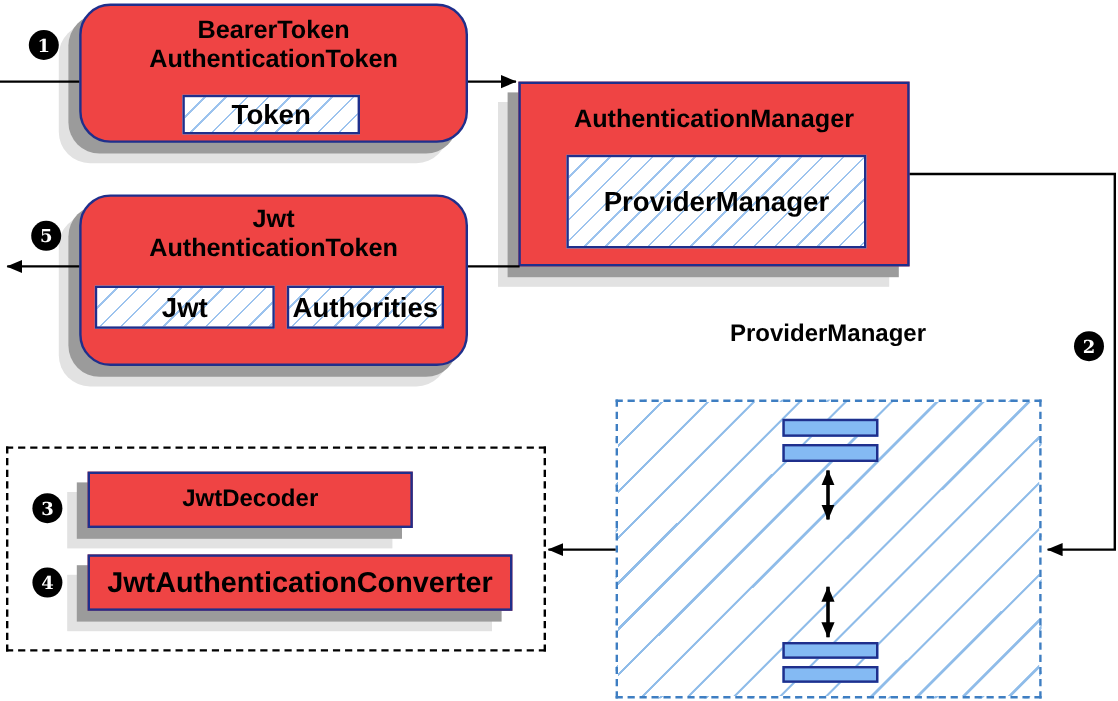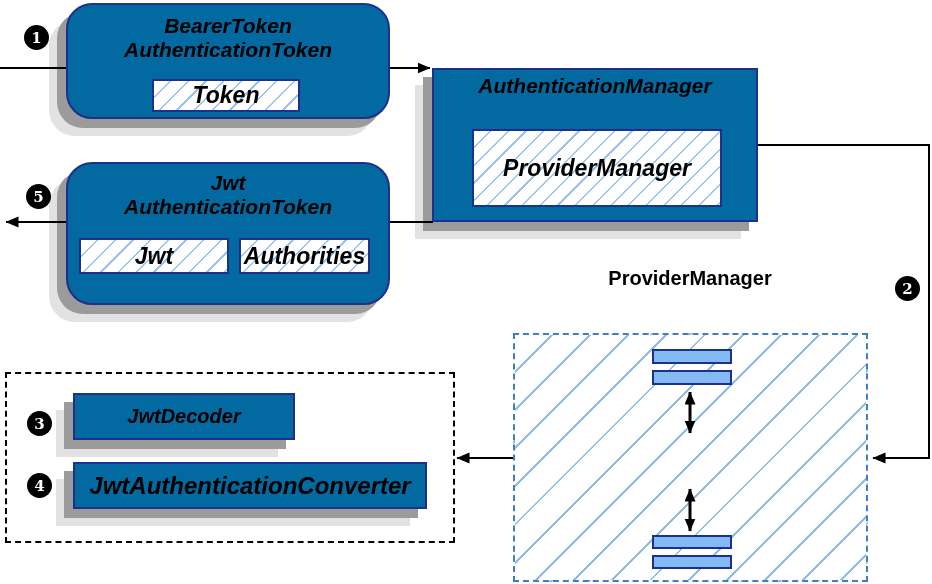--- a/index.html
+++ b/index.html
@@ -12,23 +12,22 @@
   .group-blue{
     border:2px dashed #3e7ec2;
     background-color:#ffffff;
     background-image:repeating-linear-gradient(135deg, rgba(0,0,0,0) 0px, rgba(0,0,0,0) 25px, #8fbce9 25px, #8fbce9 27px);
   }
   .group-black{border:2px dashed #000000;background:transparent;}
   .group-label{position:absolute;z-index:1;text-align:center;font-size:20px;line-height:25px;}
   
   .box{
     position:absolute;box-sizing:border-box;z-index:2;
-    background:#0369a1;border:2px solid #1f2f8c;
+    background:#ef4444;border:2px solid #1f2f8c;
     box-shadow:-9px 9px 0 0 #9b9b9b, -17px 17px 0 0 #e2e2e2;
-    font-style:italic;
   }
   .rounded{border-radius:26px;}
   .box-title{text-align:center;font-size:21px;line-height:24px;}
   .flex-center{display:flex;align-items:center;justify-content:center;}
   
   .inner{
     position:absolute;box-sizing:border-box;
     background-color:#ffffff;
     background-image:repeating-linear-gradient(135deg, rgba(0,0,0,0) 0px, rgba(0,0,0,0) 11px, #9cc3ee 11px, #9cc3ee 12.5px);
     border:2px solid #1f2f8c;
@@ -61,41 +60,41 @@
 
   <div class="box rounded" style="left:66px;top:3px;width:324px;height:116px;">
     <div class="box-title" style="padding-top:9px;">
       <div>BearerToken</div>
       <div>AuthenticationToken</div>
     </div>
     <div class="inner" style="left:84px;top:74px;width:148px;height:33px;">Token</div>
   </div>
 
   <div class="box" style="left:432px;top:68px;width:326px;height:154px;">
-    <div class="box-title" style="padding-top:4px;">AuthenticationManager</div>
+    <div class="box-title" style="padding-top:18px;">AuthenticationManager</div>
     <div class="inner" style="left:38px;top:59px;width:250px;height:78px;">ProviderManager</div>
   </div>
 
   <div class="box rounded" style="left:66px;top:162px;width:324px;height:143px;">
     <div class="box-title" style="padding-top:7px;">
       <div>Jwt</div>
       <div>AuthenticationToken</div>
     </div>
     <div class="inner" style="left:11px;top:74px;width:150px;height:36px;">Jwt</div>
     <div class="inner" style="left:171px;top:74px;width:131px;height:36px;">Authorities</div>
   </div>
 
   <div class="bar" style="left:652px;top:349px;width:80px;height:15px;"></div>
   <div class="bar" style="left:652px;top:370px;width:80px;height:15px;"></div>
 
 
   <div class="bar" style="left:652px;top:535px;width:80px;height:14px;"></div>
   <div class="bar" style="left:652px;top:555px;width:80px;height:14px;"></div>
 
-  <div class="box flex-center" style="left:73px;top:393px;width:222px;height:47px;font-size:20px;">JwtDecoder</div>
+  <div class="box flex-center" style="left:73px;top:393px;width:271px;height:47px;font-size:20px;">JwtDecoder</div>
   <div class="box flex-center" style="left:73px;top:462px;width:354px;height:47px;font-size:24px;">JwtAuthenticationConverter</div>
 
   <svg class="arrows" width="932" height="584" viewBox="0 0 932 584">
     <defs>
       <marker id="ah" markerUnits="userSpaceOnUse" markerWidth="14" markerHeight="12" refX="12.5" refY="5.5" orient="auto-start-reverse">
         <path d="M0,0 L13,5.5 L0,11 Z" fill="#000"></path>
       </marker>
     </defs>
 
     <path d="M0 68 H66" stroke="#000" stroke-width="2" fill="none"></path>

